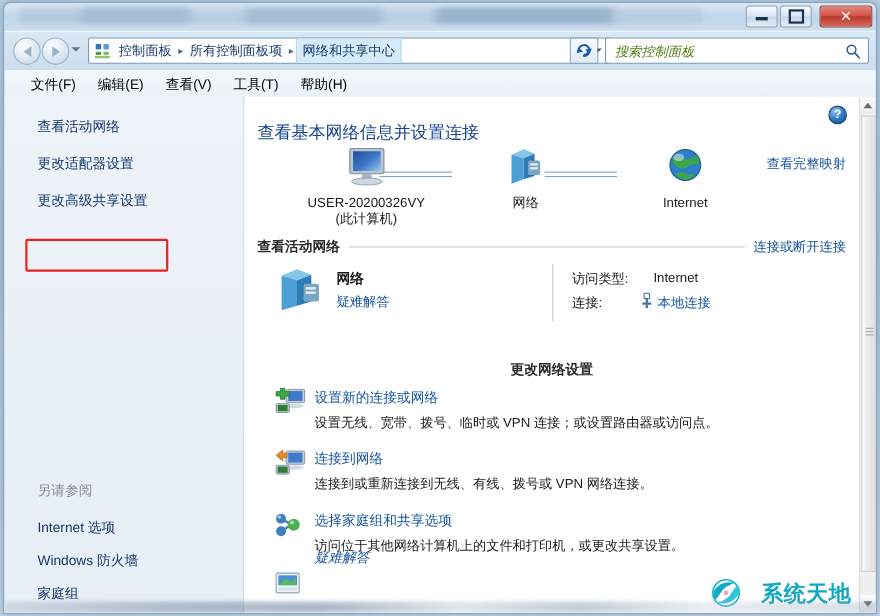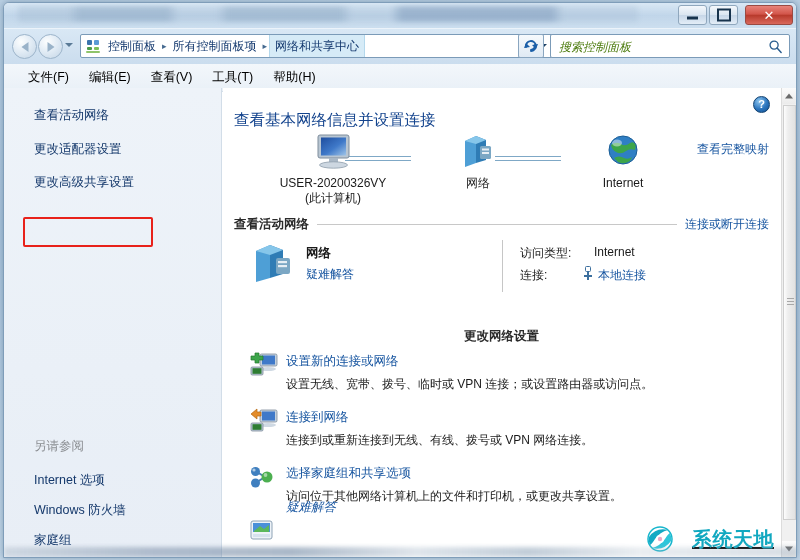--- a/index.html
+++ b/index.html
@@ -284,21 +284,20 @@
     position: absolute; left: 3px; top: 192px;
     width: 7px; height: 7px;
   }
   #sb-grip i { display:block; height:1px; background:#a8a8a8; margin-bottom:2px; }
 
   
   #watermark {
     position: absolute; right: 22px; bottom: 4px;
     display: flex; align-items: center; gap: 16px;
     pointer-events: none;
-    text-decoration: underline;
   }
   #wm-text {
     font-size: 20px; font-weight: bold; color: #10a8c0;
     letter-spacing: .5px;
     text-shadow: 0 1px 0 rgba(255,255,255,.85);
   }
   #bottom-blur {
     position: absolute; left: 0; bottom: 0; width: 794px; height: 10px;
     background: linear-gradient(90deg,
       rgba(160,175,190,.35) 0%, rgba(120,140,165,.5) 18%,

